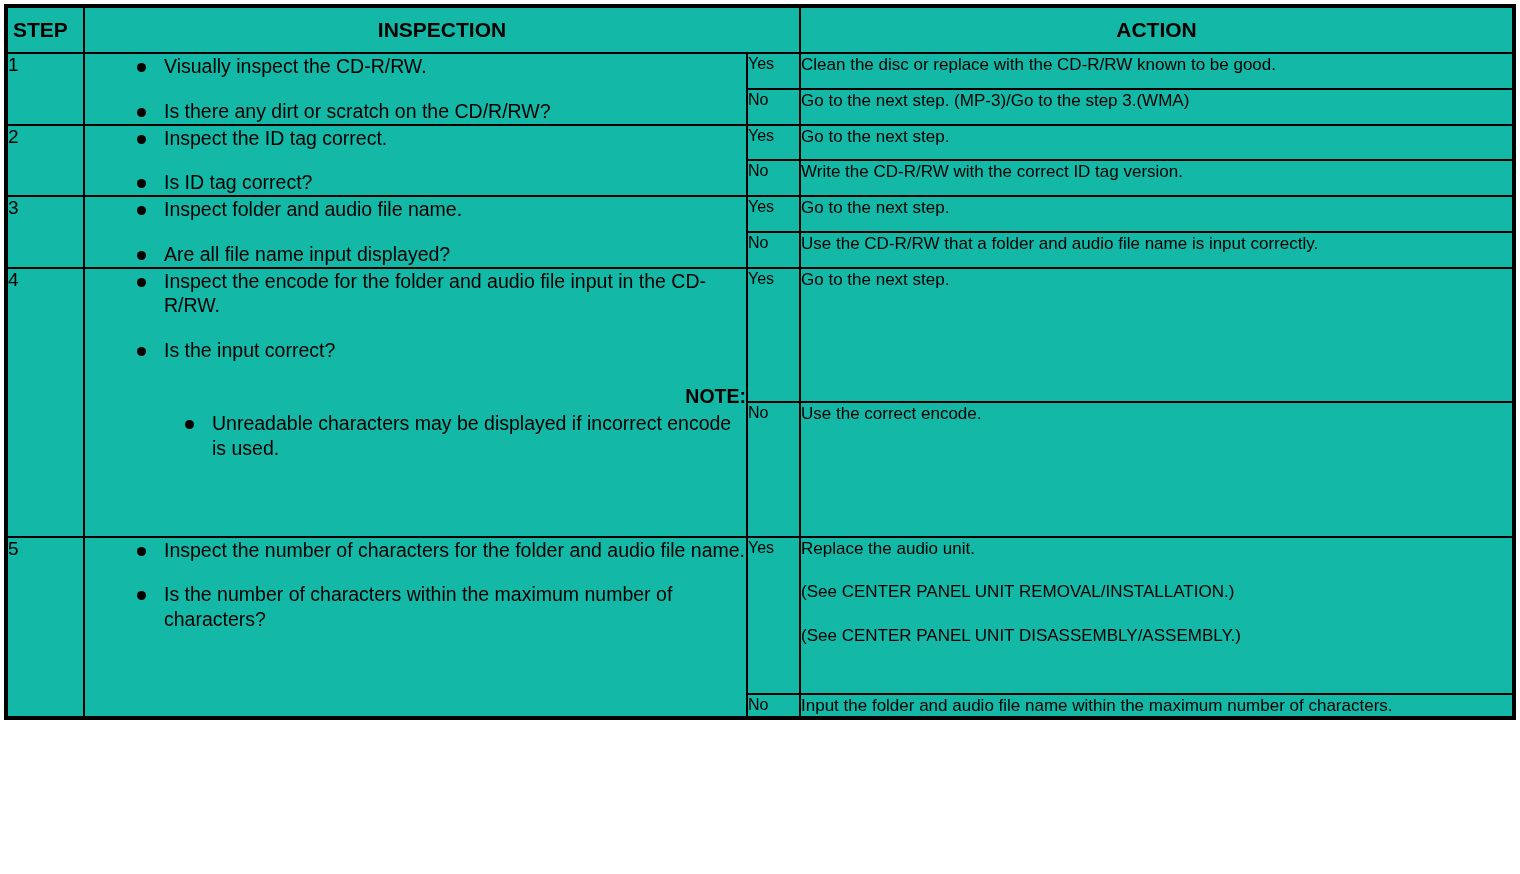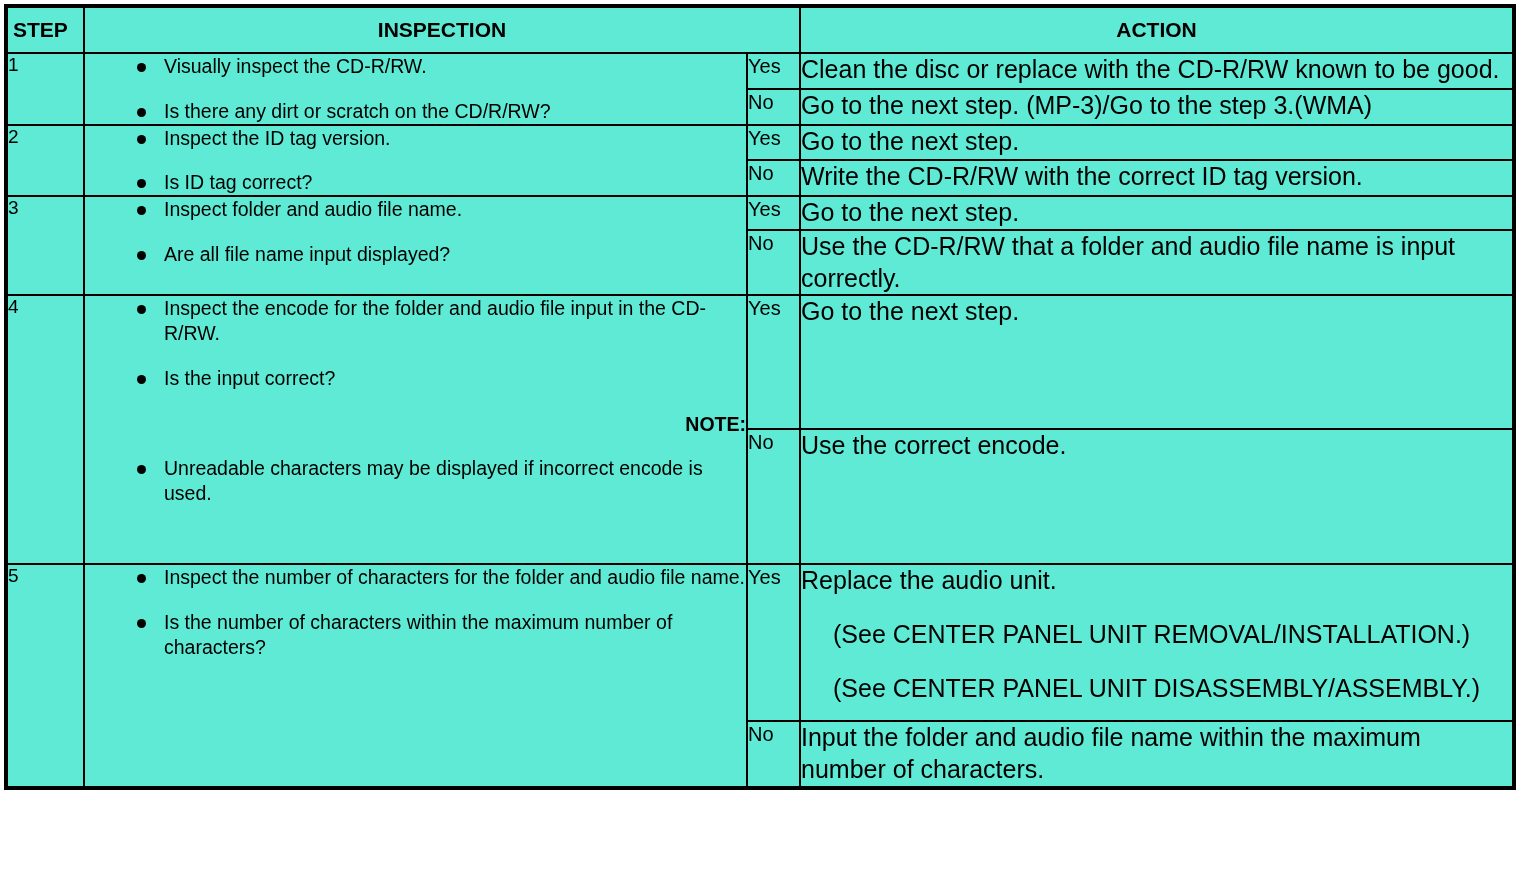--- a/index.html
+++ b/index.html
@@ -26,21 +26,21 @@
     border-collapse: collapse;
     table-layout: fixed;
     width: 1512px;
     margin: 4px 0 0 4px;
     border: 4px solid #000;
   }
   table.diag td, table.diag th {
     border: 2px solid #000;
     padding: 0;
     vertical-align: top;
-    background: #5eead4;
+    background: #14b8a6;
   }
 
   
   col.c-step  { width: 78px; }
   col.c-insp  { width: 663px; }
   col.c-yn    { width: 53px; }
   col.c-act   { width: 714px; }
 
   
   .hdr {
@@ -93,44 +93,44 @@
   }
 
   .note-label {
     font-size: 19.5px;
     font-weight: bold;
     margin: 22px 0 0 4px;
     line-height: 1.2;
     text-align: right;
   }
   ul.bullets.note-list {
-    margin-top: 20px;
+    margin-top: 3px;
+    padding-left: 48px;
   }
 
   
   .yn {
-    font-size: 20px;
+    font-size: 16px;
     padding: 6px 4px 0 4px;
     line-height: 1.2;
     white-space: nowrap;
     margin-top: 32px;
   }
 
   
   .act {
-    font-size: 25px;
+    font-size: 17px;
     line-height: 1.27;
     padding: 6px 8px 8px 6px;
   }
   .act p {
     margin: 0;
   }
   .act p + p {
     margin-top: 22px;
-    margin-left: 32px;
   }
 </style>
 </head>
 <body>
 
 <div id="sheet">
   <table class="diag">
     <colgroup>
       <col class="c-step">
         <col class="c-insp">
@@ -162,21 +162,21 @@
         <td class="yn">No</td>
         <td class="act">
           <p>Go to the next step. (MP-3)/Go to the step 3.(WMA)</p>
         </td>
       </tr>
 
       <tr>
         <td class="stepnum" rowspan="2">2</td>
         <td class="insp" rowspan="2">
           <ul class="bullets">
-            <li>Inspect the ID tag version.</li>
+            <li>Inspect the ID tag correct.</li>
             <li>Is ID tag correct?</li>
           </ul>
         </td>
         <td class="yn">Yes</td>
         <td class="act">
           <p>Go to the next step.</p>
         </td>
       </tr>
       <tr>
         <td class="yn">No</td>

